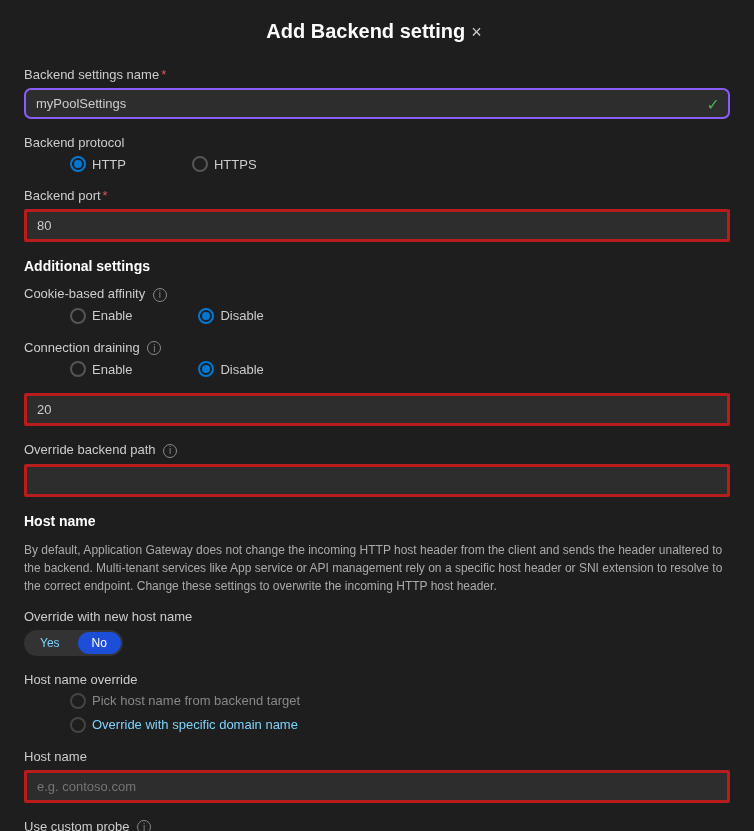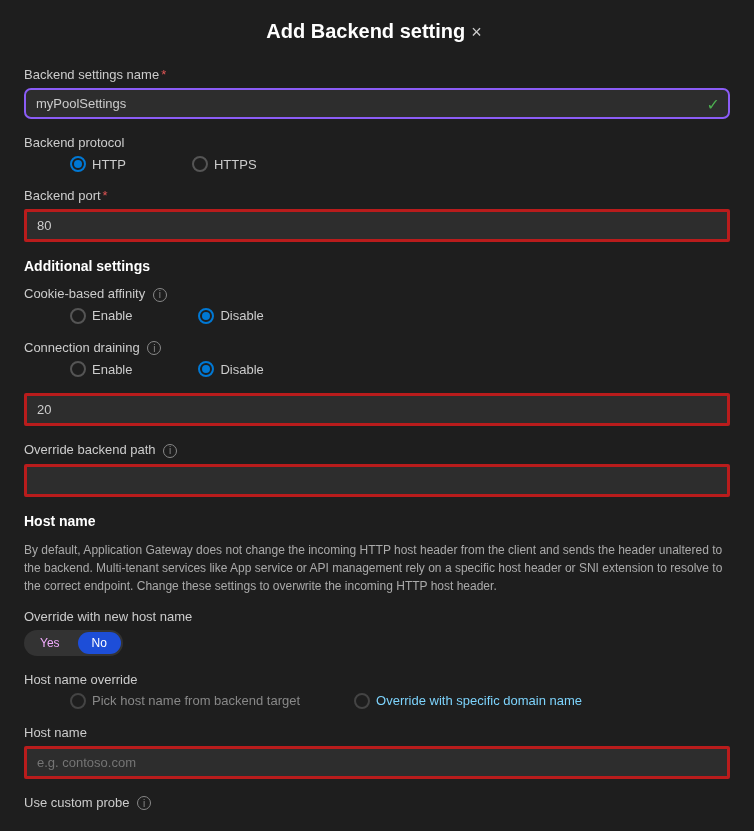--- a/index.html
+++ b/index.html
@@ -188,21 +188,21 @@
       font-weight: 500;
     }
 
     .toggle-btn.active {
       background: #1d4ed8;
       color: #ffffff;
     }
 
     .toggle-btn.inactive {
       background: transparent;
-      color: #f0abfc;
+      color: #7dd3fc;
     }
 
     .radio-disabled .radio-circle {
       border-color: #444;
     }
 
     .radio-disabled .radio-label {
       color: #666;
     }
 
@@ -310,21 +310,21 @@
     <div class="form-group">
       <label class="form-label">Override with new host name</label>
       <div class="toggle-group">
         <button class="toggle-btn inactive">Yes</button>
         <button class="toggle-btn active">No</button>
       </div>
     </div>
 
     <div class="form-group">
       <label class="form-label">Host name override</label>
-      <div style="display: flex; flex-direction: row; gap: 8px;">
+      <div style="display: flex; flex-direction: column; gap: 8px;">
         <div class="radio-item radio-disabled">
           <div class="radio-circle" style="border-color: #444;"></div>
           <span class="radio-label" style="color: #888;">Pick host name from backend target</span>
         </div>
         <div class="radio-item radio-disabled">
           <div class="radio-circle" style="border-color: #444;"></div>
           <span class="radio-label" style="color: #7dd3fc;">Override with specific domain name</span>
         </div>
       </div>
     </div>

